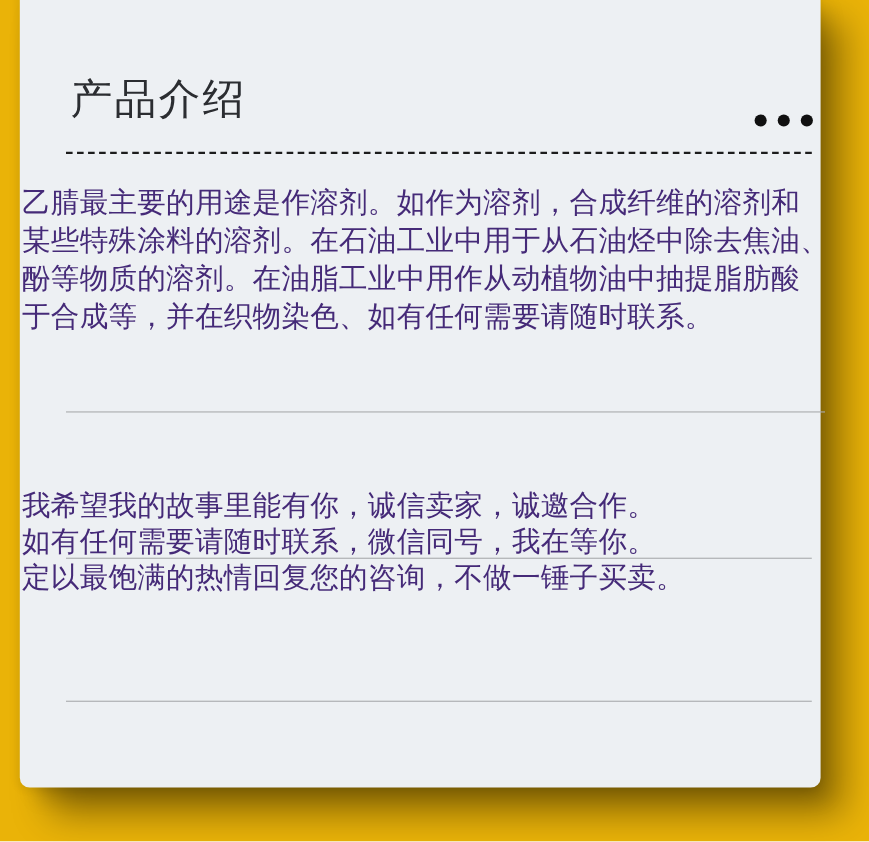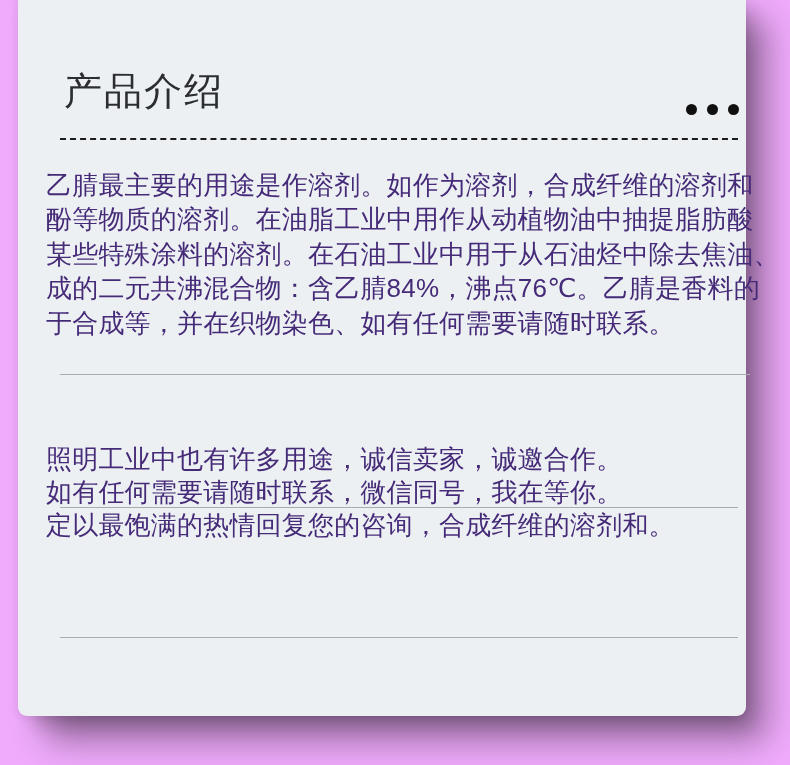--- a/index.html
+++ b/index.html
@@ -8,21 +8,22 @@
     width: 790px;
     height: 765px;
     background: #ffffff;
     overflow: hidden;
     font-family: "Liberation Sans", "DejaVu Sans", sans-serif;
   }
   .stage {
     position: relative;
     width: 790px;
     height: 765px;
-    background: #f0abfc;
+    background: #eab308;
+    font-family: Liberation Serif, serif;
   }
   .card {
     position: absolute;
     left: 18px;
     top: -12px;
     width: 728px;
     height: 728px;
     background: #edf0f3;
     border-radius: 3px 3px 9px 9px;
     box-shadow: 24px 28px 34px -4px rgba(0,0,0,0.38),
@@ -63,21 +64,21 @@
   .dashed-divider {
     position: absolute;
     left: 42px;
     top: 138px;
     width: 678px;
     height: 0;
     border-top: 2px dashed #1c1c1c;
   }
   .body-text {
     position: absolute;
-    left: 28px;
+    left: 2px;
     color: #452a78;
     font-size: 26px;
     letter-spacing: 0.2px;
     white-space: nowrap;
     z-index: 2;
   }
   .para-intro {
     top: 168px;
     line-height: 34.4px;
   }
@@ -108,32 +109,31 @@
       <div class="dots">
         <span class="dot"></span>
         <span class="dot"></span>
         <span class="dot"></span>
       </div>
 
       <div class="dashed-divider"></div>
 
       <div class="body-text para-intro">
         <div>乙腈最主要的用途是作溶剂。如作为溶剂，合成纤维的溶剂和</div>
+        <div>某些特殊涂料的溶剂。在石油工业中用于从石油烃中除去焦油、</div>
         <div>酚等物质的溶剂。在油脂工业中用作从动植物油中抽提脂肪酸</div>
-        <div>某些特殊涂料的溶剂。在石油工业中用于从石油烃中除去焦油、</div>
-        <div>成的二元共沸混合物：含乙腈84%，沸点76℃。乙腈是香料的</div>
         <div>于合成等，并在织物染色、如有任何需要请随时联系。</div>
       </div>
 
       <div class="thin-rule rule-1"></div>
 
       <div class="body-text para-outro">
-        <div>照明工业中也有许多用途，诚信卖家，诚邀合作。</div>
+        <div>我希望我的故事里能有你，诚信卖家，诚邀合作。</div>
         <div>如有任何需要请随时联系，微信同号，我在等你。</div>
-        <div>定以最饱满的热情回复您的咨询，合成纤维的溶剂和。</div>
+        <div>定以最饱满的热情回复您的咨询，不做一锤子买卖。</div>
       </div>
 
       <div class="thin-rule rule-2"></div>
       <div class="thin-rule rule-3"></div>
 
     </div>
   </div>
 </div>
 
 </body></html>

